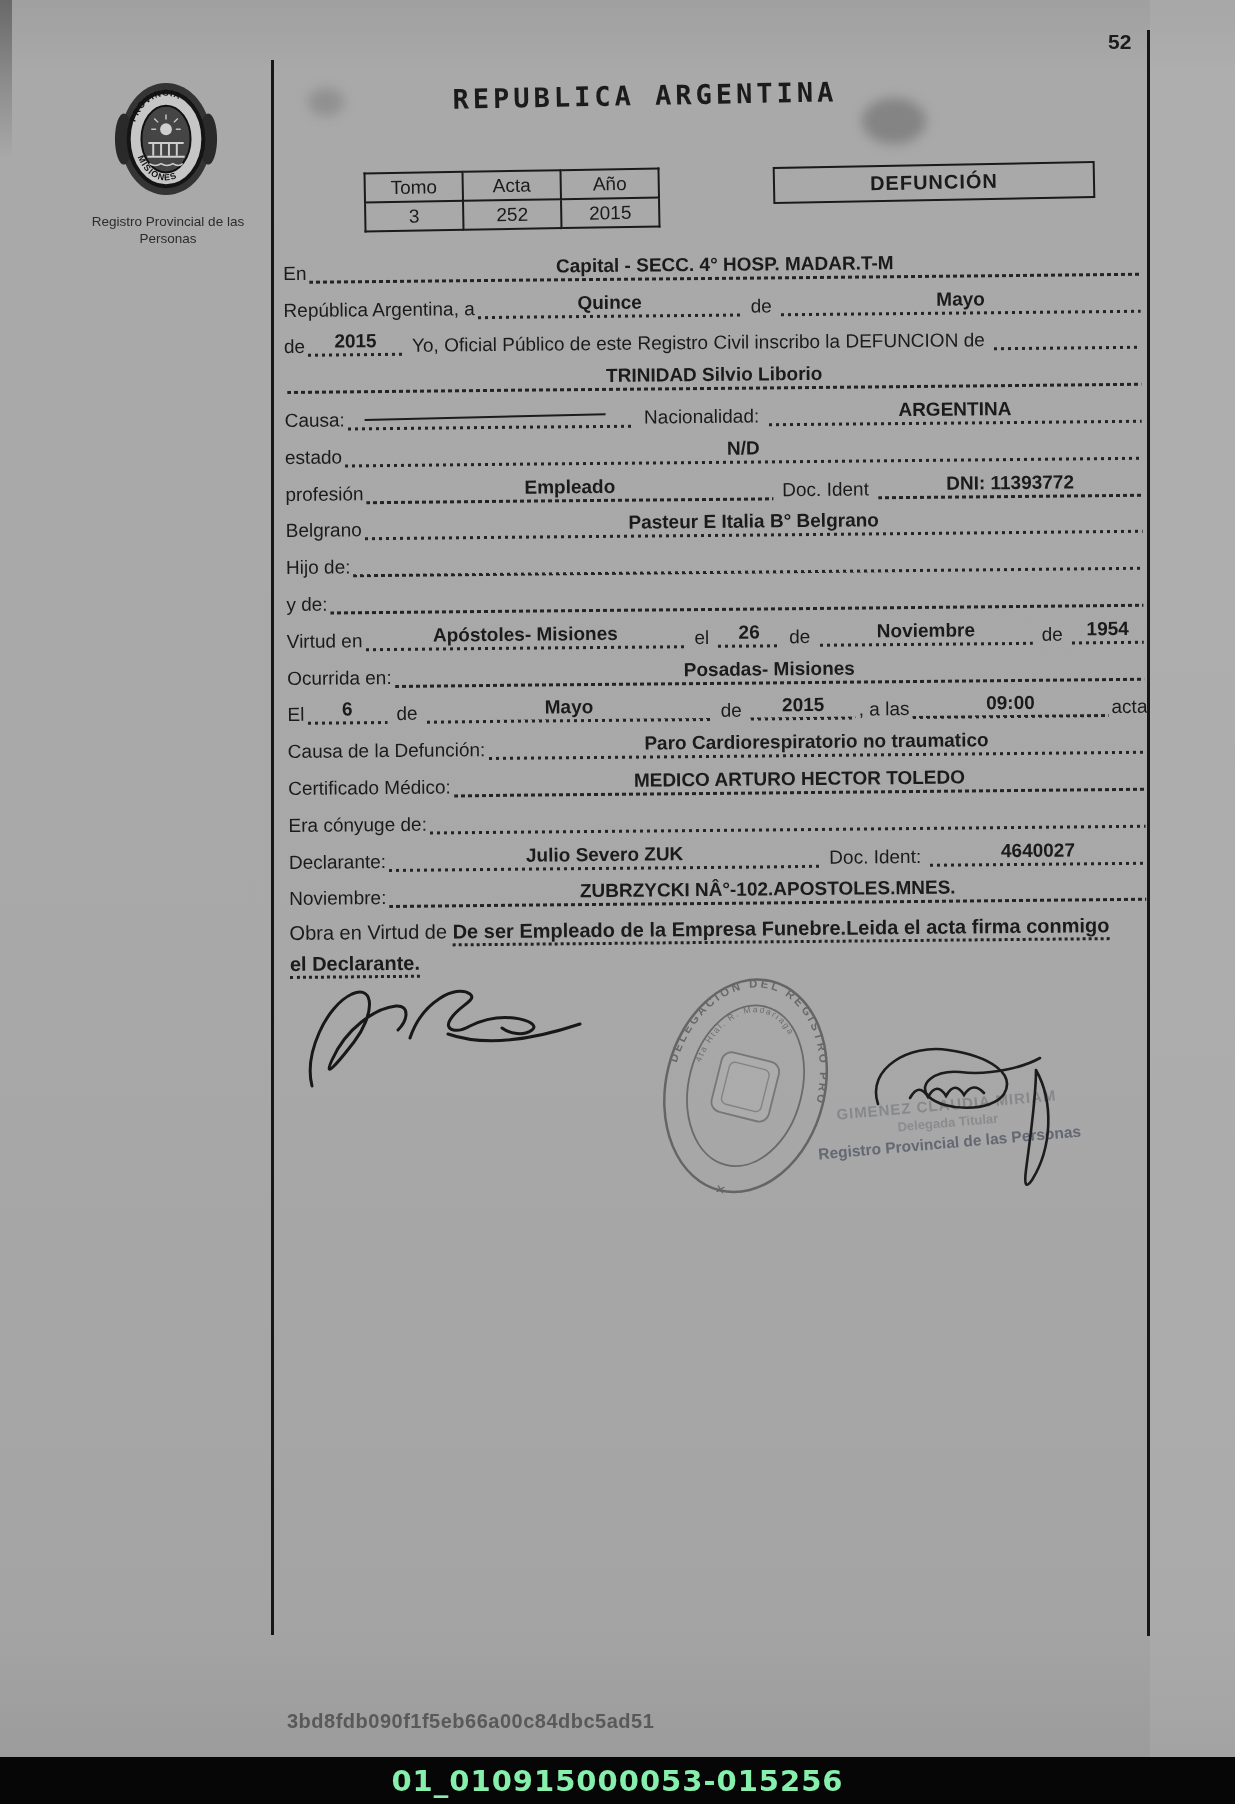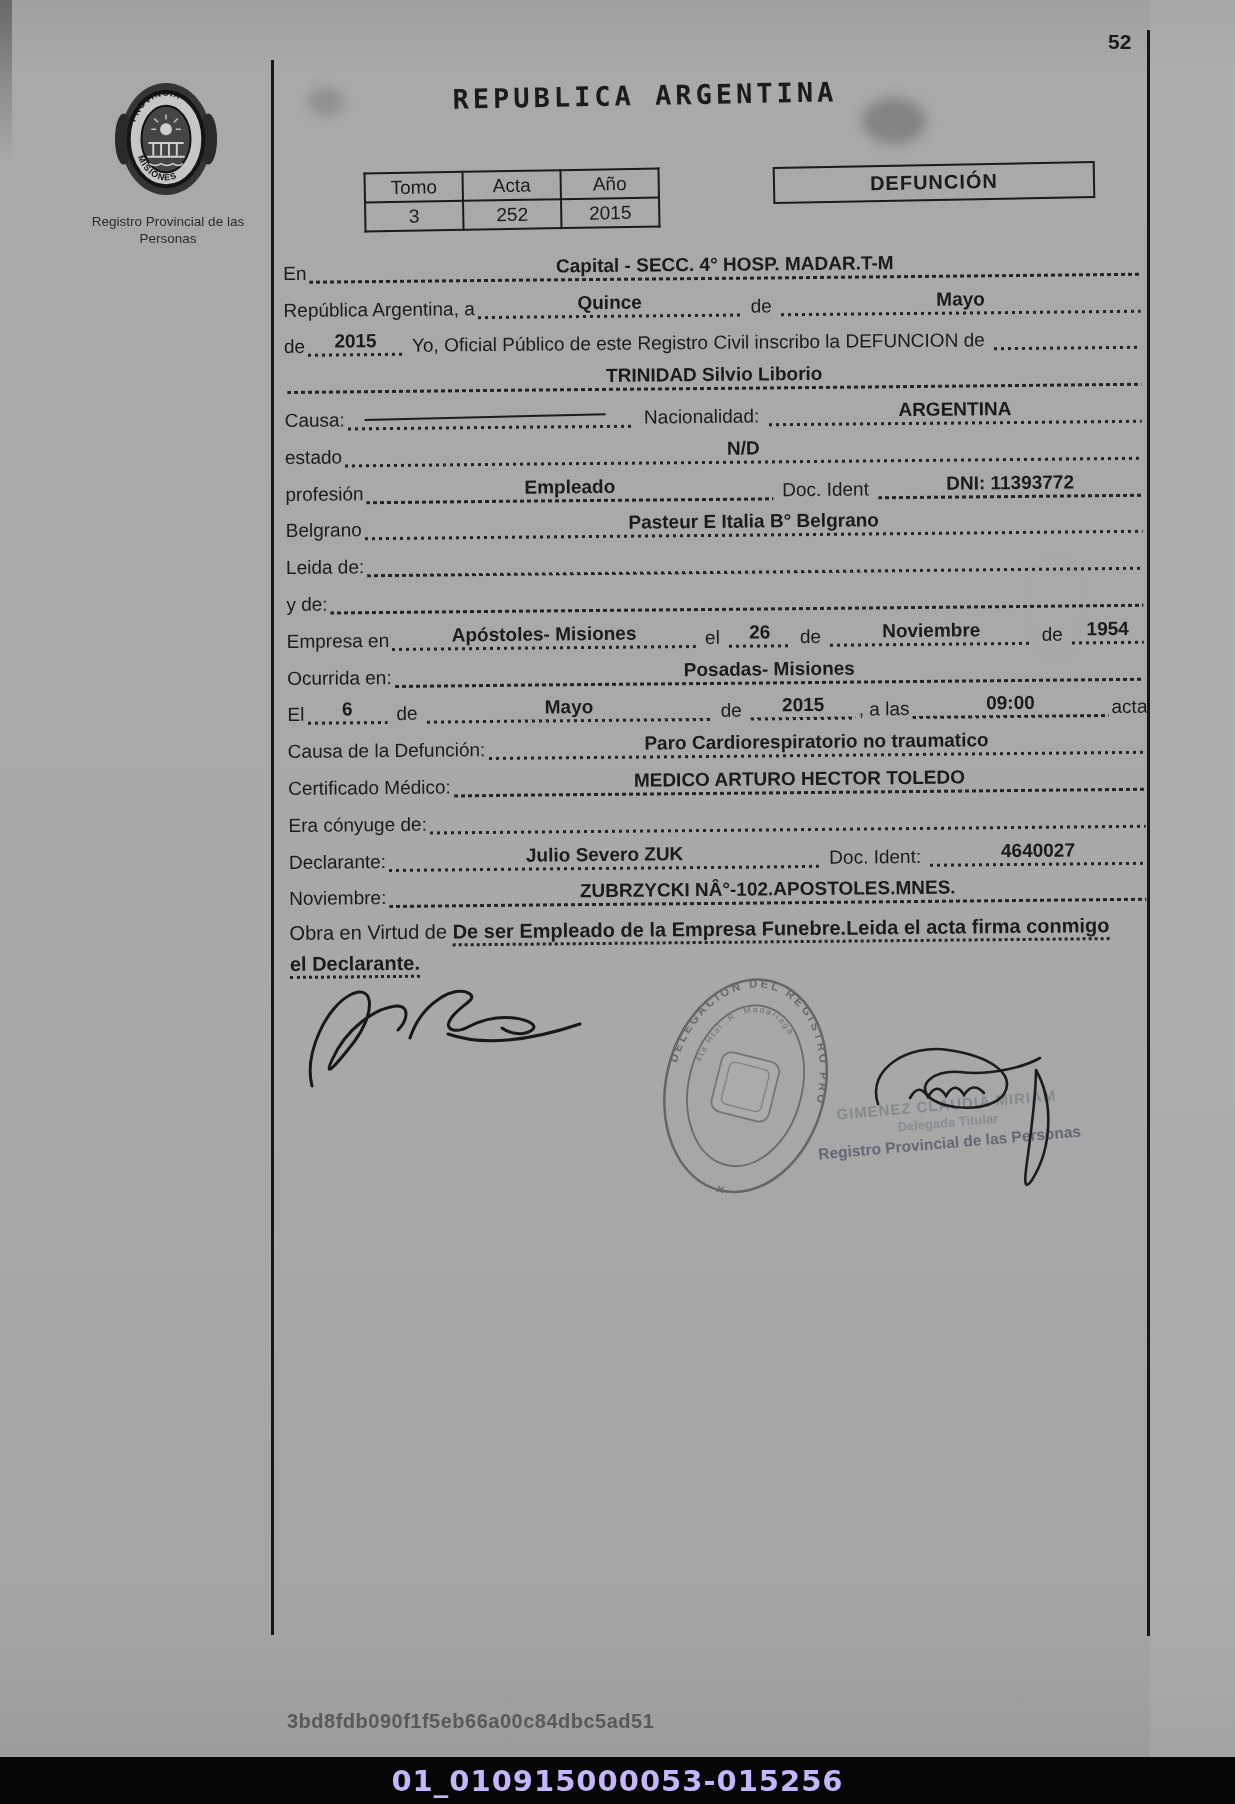--- a/index.html
+++ b/index.html
@@ -58,21 +58,21 @@
     transform:rotate(-5deg); text-align:center; pointer-events:none; }
   .off-stamp .l1 { font-size:15px; font-weight:bold; letter-spacing:1px; color:rgba(128,130,134,.85); }
   .off-stamp .l2 { font-size:13px; font-weight:bold; color:rgba(130,132,136,.8); margin-top:2px; }
   .off-stamp .l3 { font-size:15.5px; font-weight:bold; color:rgba(96,100,112,.95); margin-top:4px; }
 
   .hash { position:absolute; left:287px; top:1710px; font-size:20px; font-weight:bold;
     letter-spacing:.5px; color:#595959; }
 
   .footer-bar { position:absolute; left:0; bottom:0; width:100%; height:47px; background:#060606;
     display:flex; align-items:center; justify-content:center; }
-  .footer-bar span { color:#c4b5fd; font-family:"DejaVu Sans", sans-serif;
+  .footer-bar span { color:#86efac; font-family:"DejaVu Sans", sans-serif;
     font-size:29px; font-weight:bold; letter-spacing:1px; }
 </style>
 </head>
 <body>
 
 <div id="page">
 
   <div class="artifact" style="left:0;top:0;width:12px;height:160px;background:linear-gradient(180deg,rgba(60,60,60,.55),rgba(60,60,60,0));"></div>
   <div class="artifact" style="left:1150px;top:0;width:85px;height:1804px;background:rgba(200,200,200,.18);"></div>
   <div class="smudge" style="left:862px;top:98px;width:64px;height:46px;background:rgba(45,45,45,.30);"></div>
@@ -208,31 +208,31 @@
     </div>
 
     <div class="frow">
       <span class="lbl">Belgrano</span>
       <span class="fill">
         <b class="val">Pasteur E Italia B° Belgrano</b>
       </span>
     </div>
 
     <div class="frow">
-      <span class="lbl">Leida de:</span>
+      <span class="lbl">Hijo de:</span>
       <span class="fill"></span>
     </div>
 
     <div class="frow">
       <span class="lbl">y de:</span>
       <span class="fill"></span>
     </div>
 
     <div class="frow">
-      <span class="lbl">Empresa en</span>
+      <span class="lbl">Virtud en</span>
       <span class="fill" style="flex:1.8">
         <b class="val">Apóstoles- Misiones</b>
       </span>
       <span class="lbl lblpad">el</span>
       <span class="fill" style="flex:0 0 62px">
         <b class="val">26</b>
       </span>
       <span class="lbl lblpad">de</span>
       <span class="fill" style="flex:1.2">
         <b class="val">Noviembre</b>

